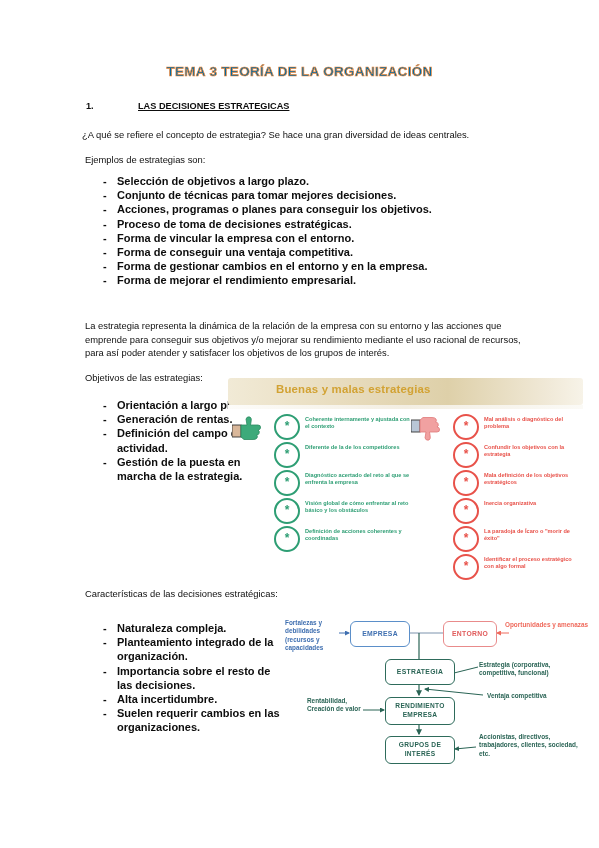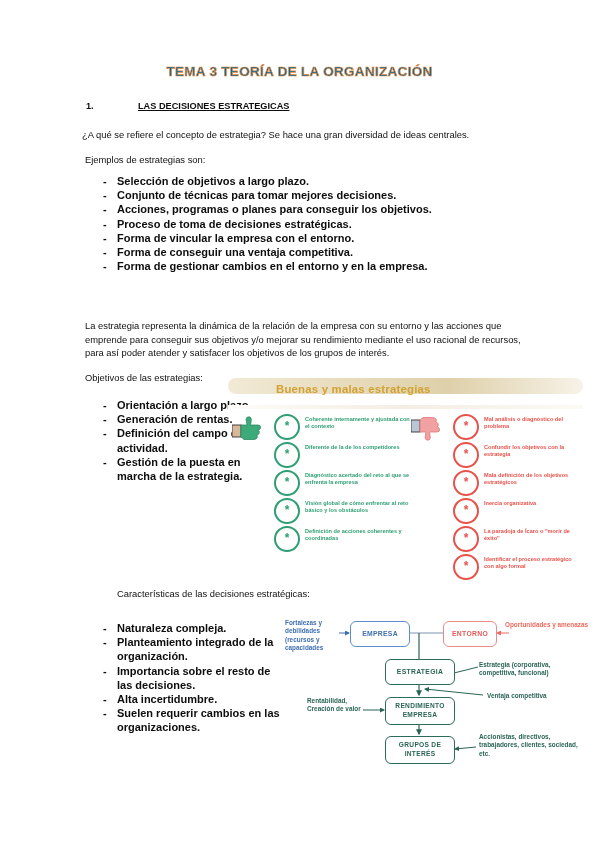--- a/index.html
+++ b/index.html
@@ -24,42 +24,42 @@
   .num-head{
     position:absolute;left:86px;top:101px;font-size:9.2px;font-weight:600;
   }
   .num-head .n{display:inline-block;width:16px;}
   .num-head .u{text-decoration:underline;margin-left:36px;}
 
   .p1{left:82px;top:128px;width:440px;}
   .p2{left:85px;top:153px;width:440px;}
   .p3{left:85px;top:319px;width:444px;}
   .p4{left:85px;top:371px;width:300px;}
-  .p5{left:85px;top:587px;width:200px;line-height:14.4px;margin-left:32px;}
+  .p5{left:85px;top:587px;width:200px;line-height:14.4px;}
 
   
   ul.dash{list-style:none;margin:0;padding:0;}
   ul.dash li{
     position:relative;padding-left:32px;font-size:11px;line-height:14.2px;font-weight:bold;
   }
   ul.dash li:before{
     content:"-";position:absolute;left:18px;top:0;
   }
   .list-a{position:absolute;left:85px;top:174px;width:440px;}
   .list-b{position:absolute;left:85px;top:398px;width:170px;}
   .list-b li{line-height:15.6px;}
   .list-c{position:absolute;left:85px;top:621px;width:200px;}
   .list-c li{line-height:15.2px;}
 
   
   .fig1{position:absolute;left:228px;top:378px;width:355px;height:200px;}
   .fig1 .banner{
-    position:absolute;left:0;top:0;width:355px;height:16px;
+    position:absolute;left:0;top:0;width:355px;height:27px;
     background:linear-gradient(to right,#f1ead6 0%,#e8dcbe 32%,#ded0a9 62%,#efe7d4 88%,#f7f3e8 100%);
-    border-radius:9px;
+    border-radius:3px;
   }
   .fig1 .banner span{
     position:absolute;left:48px;top:5px;font-size:11.4px;font-weight:bold;
     color:#d2a233;letter-spacing:.2px;
   }
   .fig1 .banner:after{
     content:"";position:absolute;left:0;top:27px;width:355px;height:4px;
     background:linear-gradient(to right,#fdfcf9,#f3eee2,#fbfaf6);
   }
 
@@ -145,20 +145,21 @@
   <div class="txt p2">Ejemplos de estrategias son:</div>
 
   <ul class="dash list-a">
     <li>Selección de objetivos a largo plazo.</li>
     <li>Conjunto de técnicas para tomar mejores decisiones.</li>
     <li>Acciones, programas o planes para conseguir los objetivos.</li>
     <li>Proceso de toma de decisiones estratégicas.</li>
     <li>Forma de vincular la empresa con el entorno.</li>
     <li>Forma de conseguir una ventaja competitiva.</li>
     <li>Forma de gestionar cambios en el entorno y en la empresa.</li>
+    <li>Forma de mejorar el rendimiento empresarial.</li>
   </ul>
 
   <div class="txt p3">La estrategia representa la dinámica de la relación de la empresa con su entorno y las acciones que emprende para conseguir sus objetivos y/o mejorar su rendimiento mediante el uso racional de recursos, para así poder atender y satisfacer los objetivos de los grupos de interés.</div>
   <div class="txt p4">Objetivos de las estrategias:</div>
 
   <ul class="dash list-b">
     <li>Orientación a largo plazo.</li>
     <li>Generación de rentas.</li>
     <li>Definición del campo de actividad.</li>
     <li>Gestión de la puesta en marcha de la estrategia.</li>

